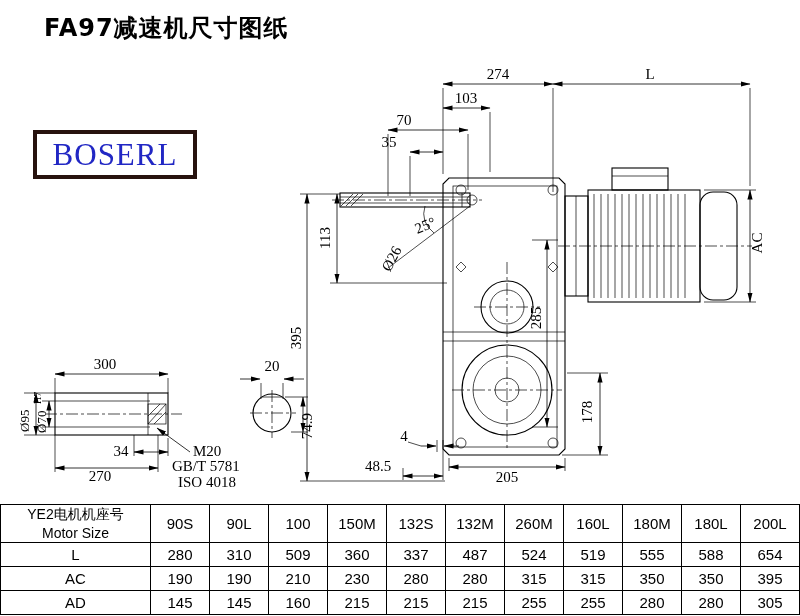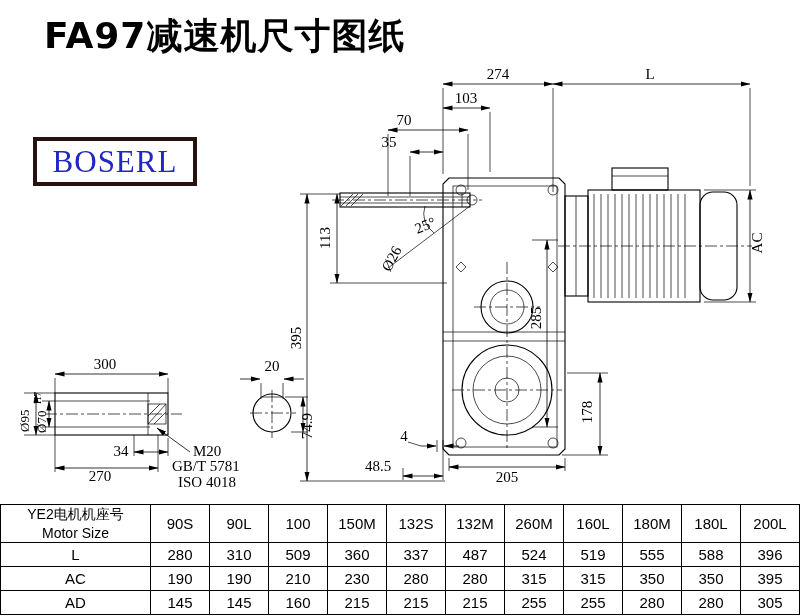--- a/index.html
+++ b/index.html
@@ -1,21 +1,21 @@
 <!DOCTYPE html>
 <html><head>
 <meta charset="utf-8">
 <style>
   * { margin:0; padding:0; box-sizing:border-box; }
   html,body { width:800px; height:616px; background:#ffffff; overflow:hidden;
               font-family:"Liberation Sans", sans-serif; color:#000; }
   .stage { position:absolute; left:0; top:0; width:800px; height:616px; background:#fff; }
-  .title { position:absolute; left:44px; top:12px; font-size:36px; font-weight:bold;
+  .title { position:absolute; left:44px; top:12px; font-size:24px; font-weight:bold;
            letter-spacing:1px; font-family:"DejaVu Sans", sans-serif; }
-  .logo { position:absolute; left:33px; top:137px; width:164px; height:49px;
+  .logo { position:absolute; left:33px; top:130px; width:164px; height:49px;
           border:4px solid #27120e; background:#fff; display:flex; align-items:center;
           justify-content:center; }
   .logo span { font-family:"Liberation Serif", serif; font-size:31px; color:#2127c4;
                letter-spacing:1px; }
   svg.draw { position:absolute; left:0; top:0; }
   svg .s  { stroke:#000; stroke-width:1.1; fill:none; }
   svg .t  { stroke:#000; stroke-width:0.7; fill:none; }
   svg .d  { stroke:#000; stroke-width:0.8; fill:none; }
   svg .cl { stroke:#000; stroke-width:0.7; fill:none; stroke-dasharray:12 3 3 3; }
   svg text { font-family:"Liberation Serif", serif; font-size:15px; fill:#000; }
@@ -253,21 +253,21 @@
       <td>280</td>
       <td>310</td>
       <td>509</td>
       <td>360</td>
       <td>337</td>
       <td>487</td>
       <td>524</td>
       <td>519</td>
       <td>555</td>
       <td>588</td>
-      <td>396</td>
+      <td>654</td>
     </tr>
     <tr class="row">
       <th>AC</th>
       <td>190</td>
       <td>190</td>
       <td>210</td>
       <td>230</td>
       <td>280</td>
       <td>280</td>
       <td>315</td>

